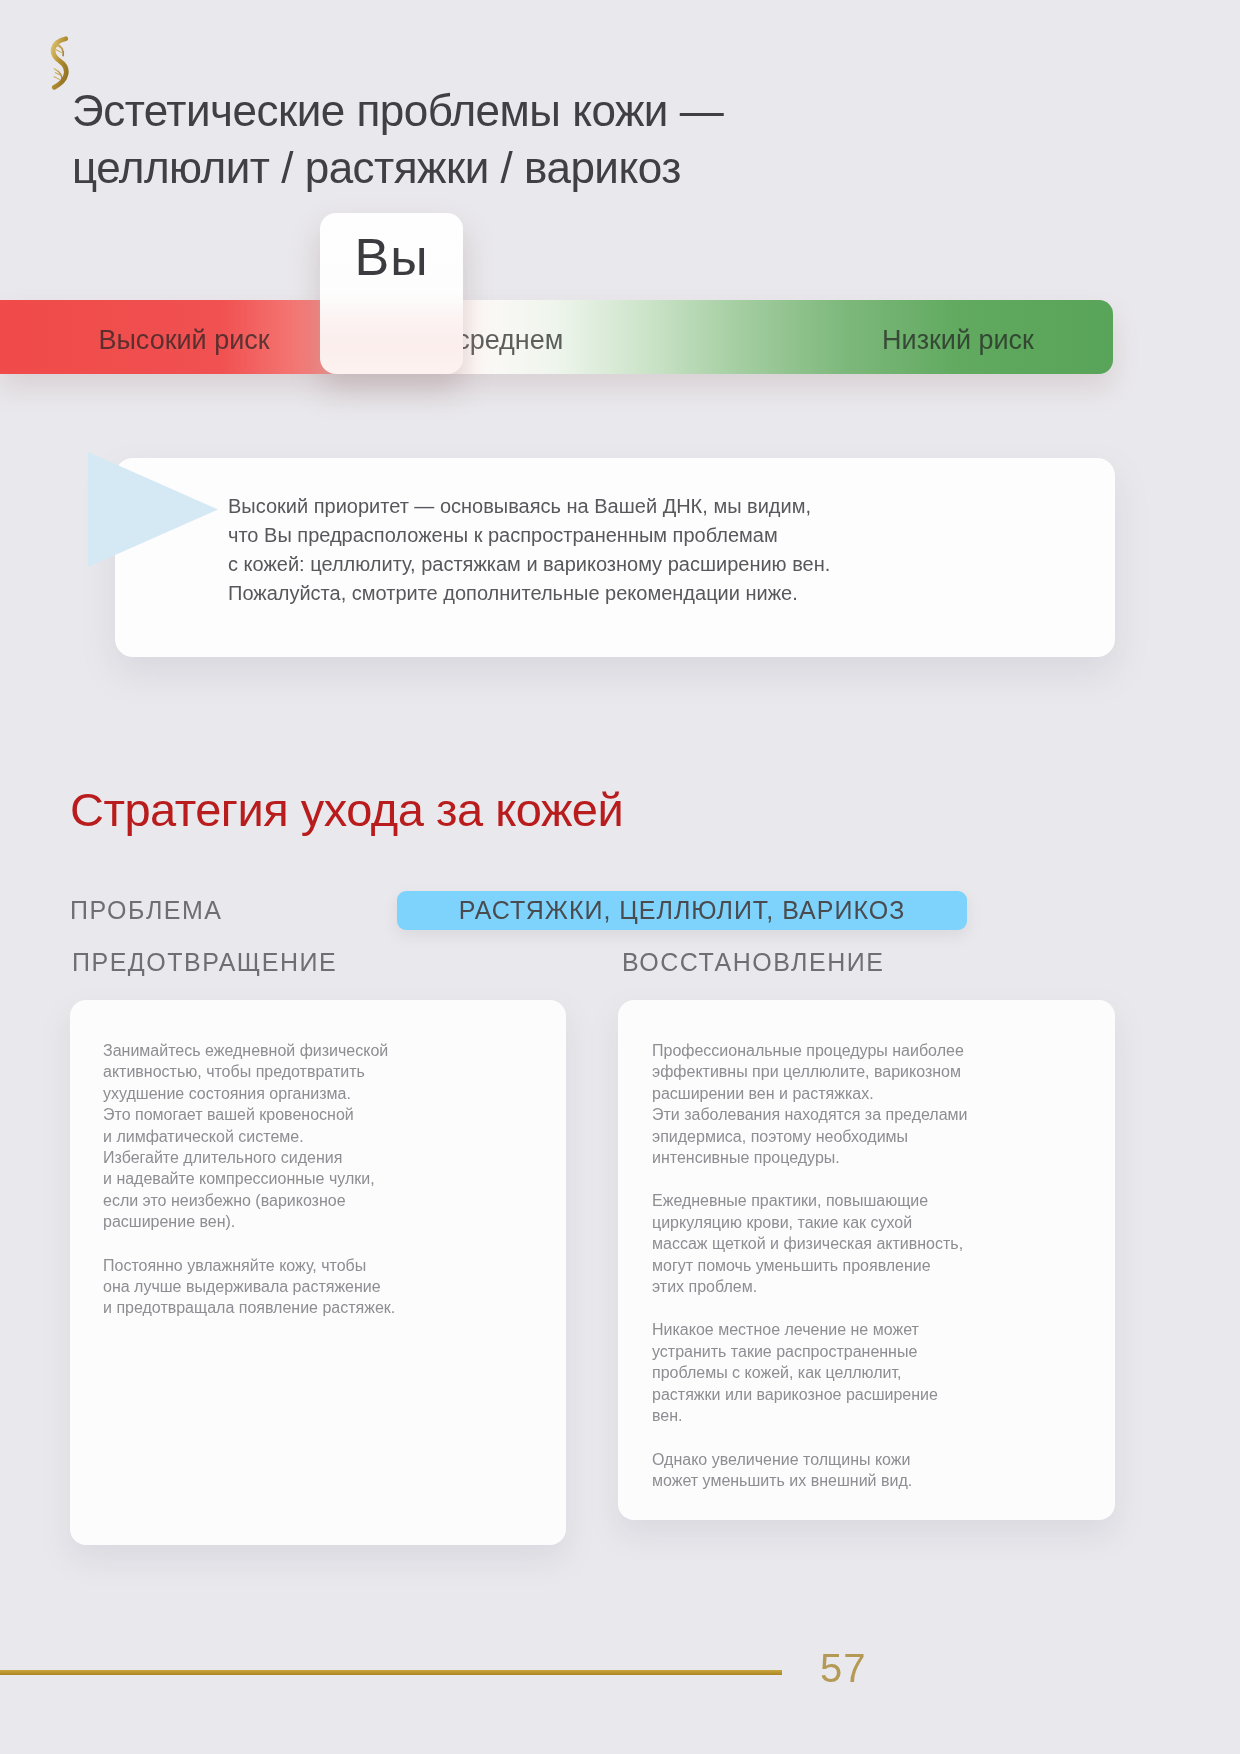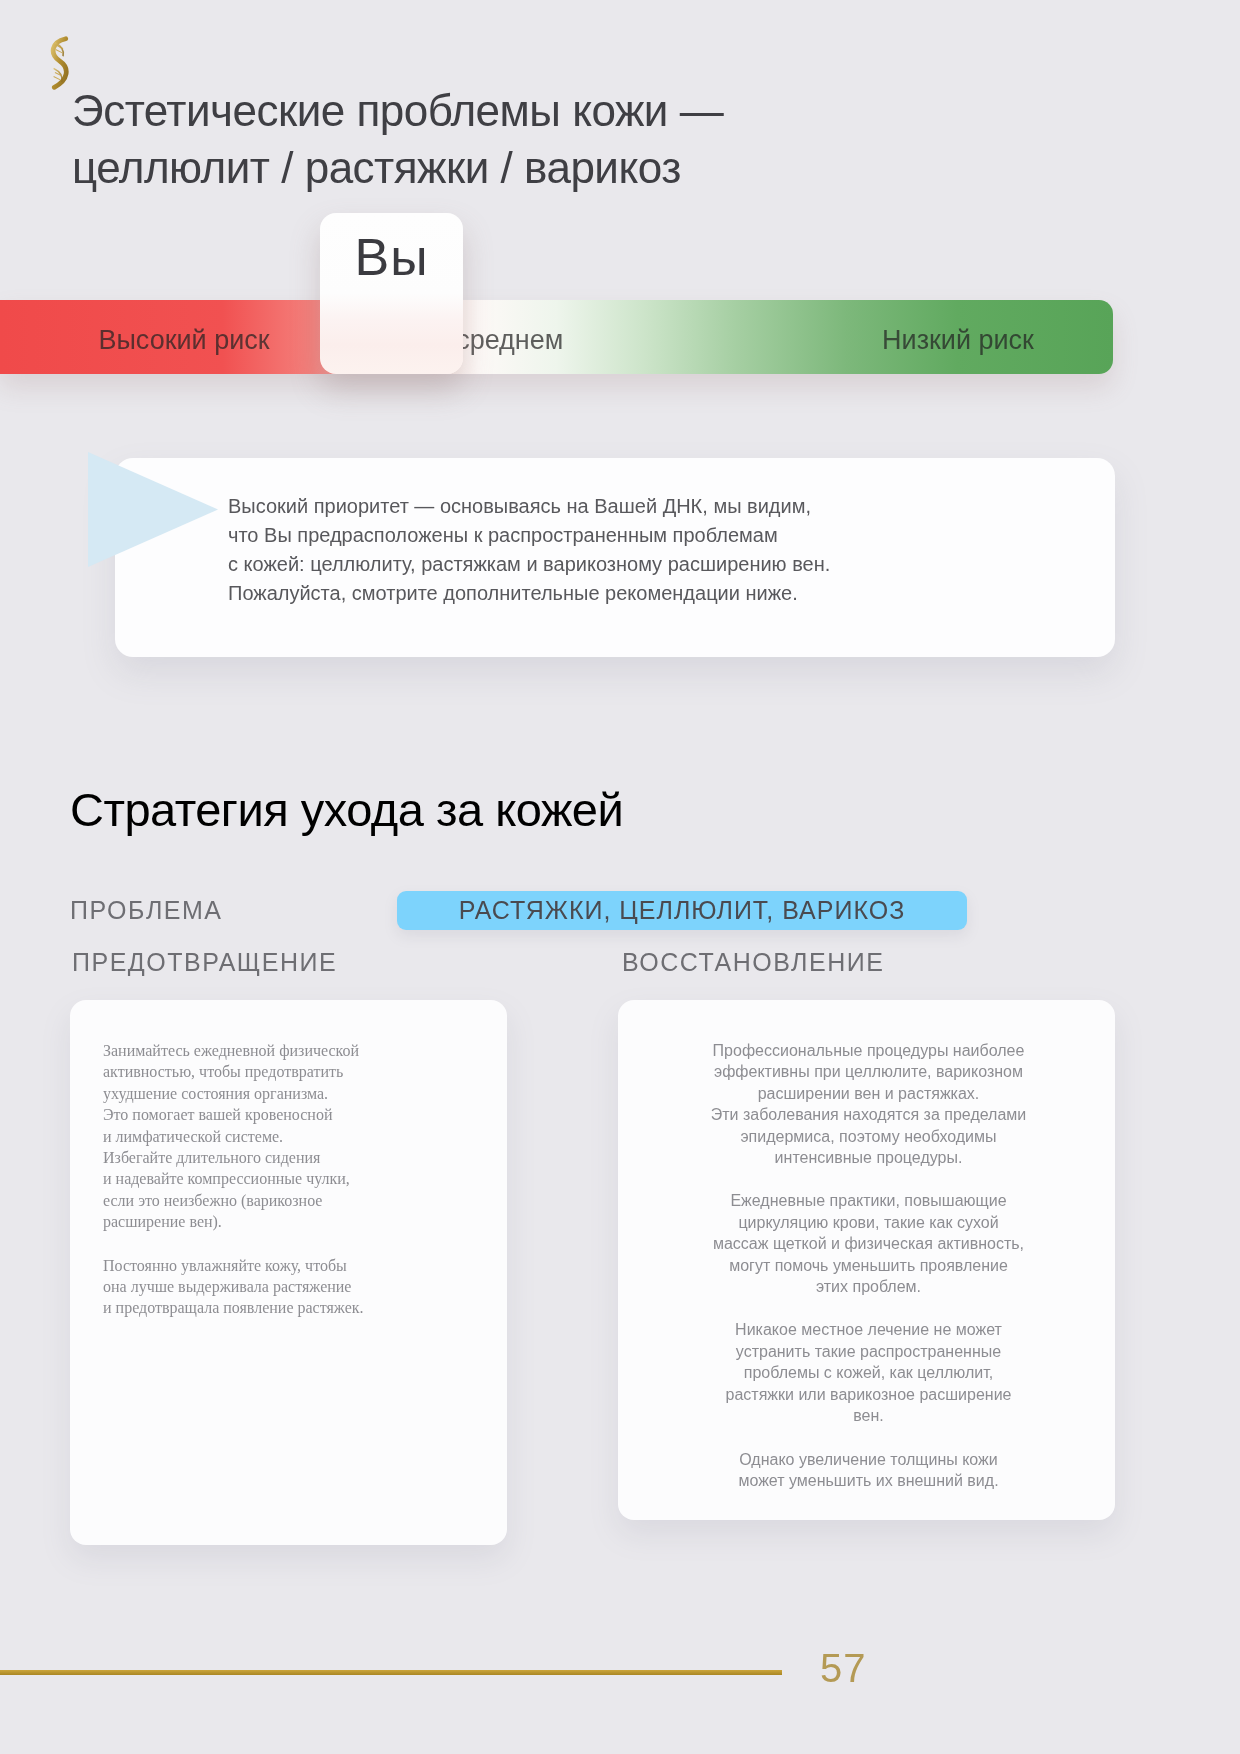--- a/index.html
+++ b/index.html
@@ -67,21 +67,21 @@
   .callout-triangle{
     position:absolute;left:88px;top:452px;width:130px;height:115px;
     background:#d5e9f4;
     clip-path:polygon(0 0,100% 50%,0 100%);
     filter:drop-shadow(0 10px 14px rgba(120,140,160,0.35));
   }
 
   
   .section-title{
     position:absolute;left:70px;top:782px;margin:0;
-    font-size:47px;font-weight:250;letter-spacing:-0.5px;color:#000000;
+    font-size:47px;font-weight:250;letter-spacing:-0.5px;color:#b91c1c;
   }
   .meta-label{
     position:absolute;
     font-size:25px;font-weight:300;letter-spacing:1.5px;color:#6e6e73;
     white-space:nowrap;
   }
   .label-problem{left:70px;top:896px;}
   .label-prevention{left:72px;top:948px;}
   .label-recovery{left:622px;top:948px;}
   .problem-chip{
@@ -92,22 +92,22 @@
     font-size:25px;font-weight:400;letter-spacing:1px;color:#4a4a4f;
     white-space:nowrap;
   }
 
   
   .card{
     position:absolute;top:1000px;background:#fcfcfd;border-radius:16px;
     box-shadow:0 14px 30px rgba(130,130,150,0.14);
     box-sizing:border-box;padding:40px 30px 0 33px;
   }
-  .card.prevention{left:70px;width:437px;height:545px;font-family:Liberation Serif, serif;}
-  .card.recovery{left:618px;width:497px;height:520px;padding-left:34px;text-align:center;}
+  .card.prevention{left:70px;width:496px;height:545px;}
+  .card.recovery{left:618px;width:497px;height:520px;padding-left:34px;}
   .card p{
     margin:0 0 22px 0;
     font-size:16px;font-weight:400;color:#8d8d92;
     line-height:21.4px;white-space:pre-line;
   }
 
   
   .footer-line{
     position:absolute;left:0;top:1670px;width:782px;height:5px;
     background:linear-gradient(180deg,#cba53c 0%,#a98624 100%);

